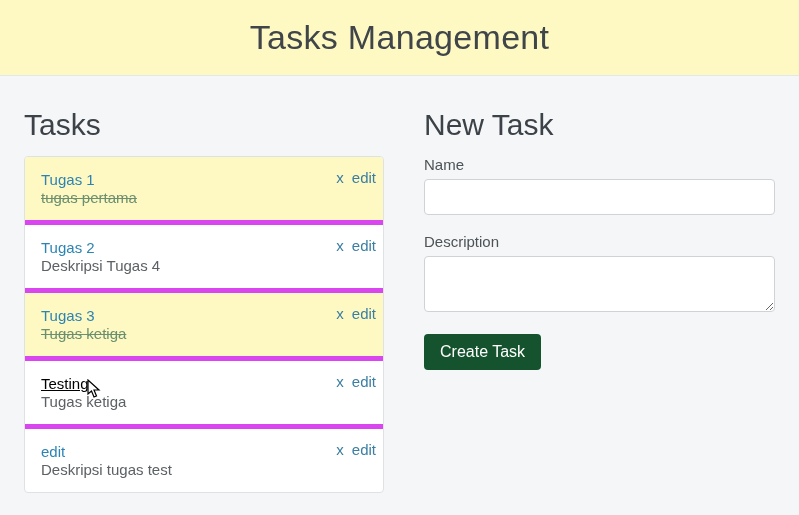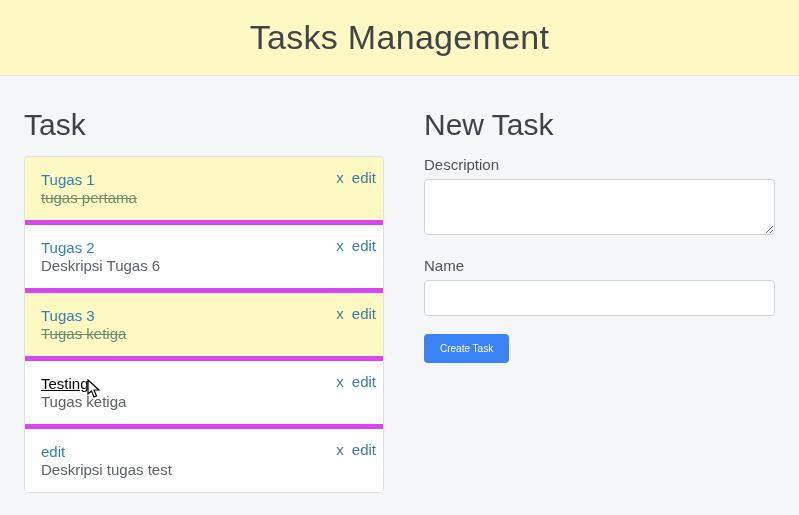--- a/index.html
+++ b/index.html
@@ -95,66 +95,66 @@
     padding: 8px 10px;
     font-size: 14px;
     font-family: inherit;
     background: #fff;
     color: #333;
   }
   .form-input { height: 36px; }
   .form-textarea { height: 56px; resize: both; }
   .btn-primary {
     display: inline-block;
-    background: #3b82f6;
+    background: #14532d;
     color: #fff;
     border: none;
     border-radius: 4px;
     padding: 9px 16px;
-    font-size: 10px;
+    font-size: 16px;
     cursor: pointer;
   }
   .cursor-pointer {
     position: absolute;
     width: 16px;
     height: 22px;
     pointer-events: none;
   }
 </style>
 </head>
 <body>
 
 <div class="header-bar">
   <h1>Tasks Management</h1>
 </div>
 
 <div class="page">
 
   <div class="col-left">
-    <h2 class="section-title">Task</h2>
+    <h2 class="section-title">Tasks</h2>
     <div class="task-list" id="task-list">
         <div class="task-item done"><a class="task-title">Tugas 1</a><div class="task-desc">tugas pertama</div><div class="task-actions"><span>x</span><span>edit</span></div></div>
-        <div class="task-item"><a class="task-title">Tugas 2</a><div class="task-desc">Deskripsi Tugas 6</div><div class="task-actions"><span>x</span><span>edit</span></div></div>
+        <div class="task-item"><a class="task-title">Tugas 2</a><div class="task-desc">Deskripsi Tugas 4</div><div class="task-actions"><span>x</span><span>edit</span></div></div>
         <div class="task-item done"><a class="task-title">Tugas 3</a><div class="task-desc">Tugas ketiga</div><div class="task-actions"><span>x</span><span>edit</span></div></div>
         <div class="task-item"><a class="task-title hovered">Testing</a><div class="task-desc">Tugas ketiga</div><div class="task-actions"><span>x</span><span>edit</span></div><div class="cursor-pointer" style="left: 62px; top: 18px;"><svg viewBox="0 0 16 22" width="16" height="22">
               <path d="M1 1 L1 15 L4.5 12 L7 18 L9.5 17 L7 11 L12 11 Z" fill="#fff" stroke="#000" stroke-width="1.2"></path>
             </svg></div></div>
         <div class="task-item"><a class="task-title">edit</a><div class="task-desc">Deskripsi tugas test</div><div class="task-actions"><span>x</span><span>edit</span></div></div>
       </div>
   </div>
 
   <div class="col-right">
     <h2 class="section-title">New Task</h2>
 
     <div class="form-group">
-      <label class="form-label">Description</label>
-      <textarea class="form-textarea" style=""></textarea>
+      <label class="form-label">Name</label>
+      <input type="text" class="form-input" value="" style="">
     </div>
 
     <div class="form-group">
-      <label class="form-label">Name</label>
-      <input type="text" class="form-input" value="" style="">
+      <label class="form-label">Description</label>
+      <textarea class="form-textarea" style=""></textarea>
     </div>
 
     <button class="btn-primary">Create Task</button>
   </div>
 
 </div>
 
 </body></html>

